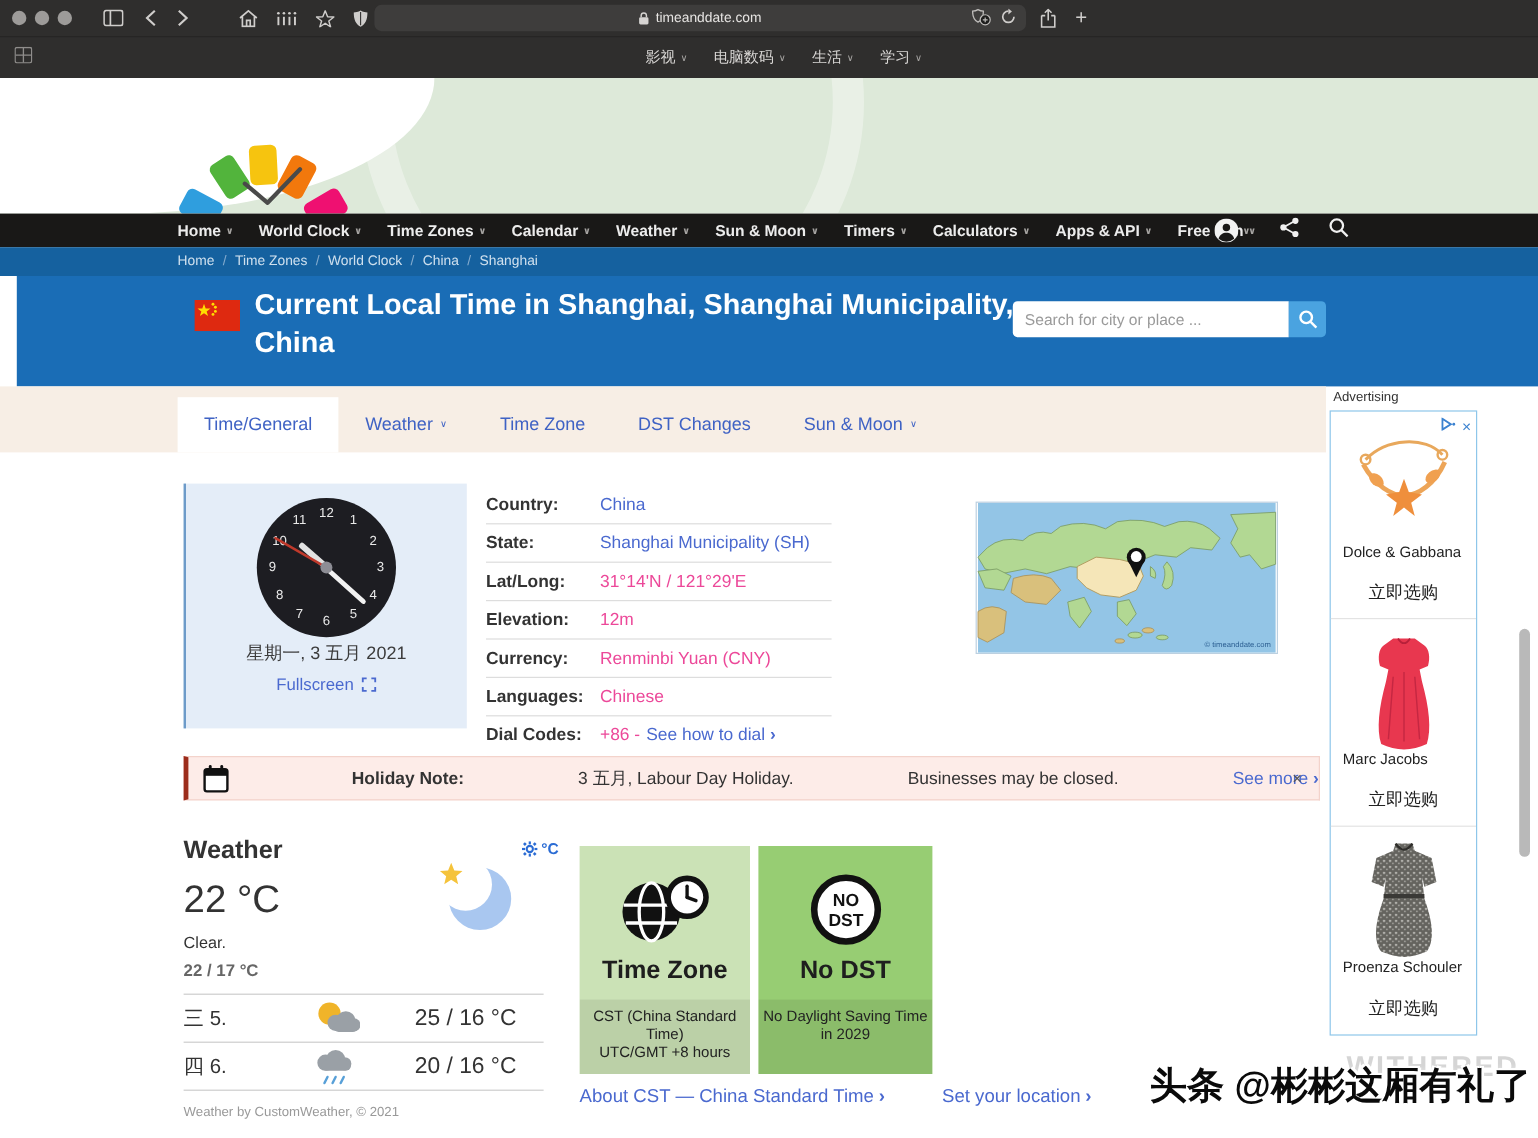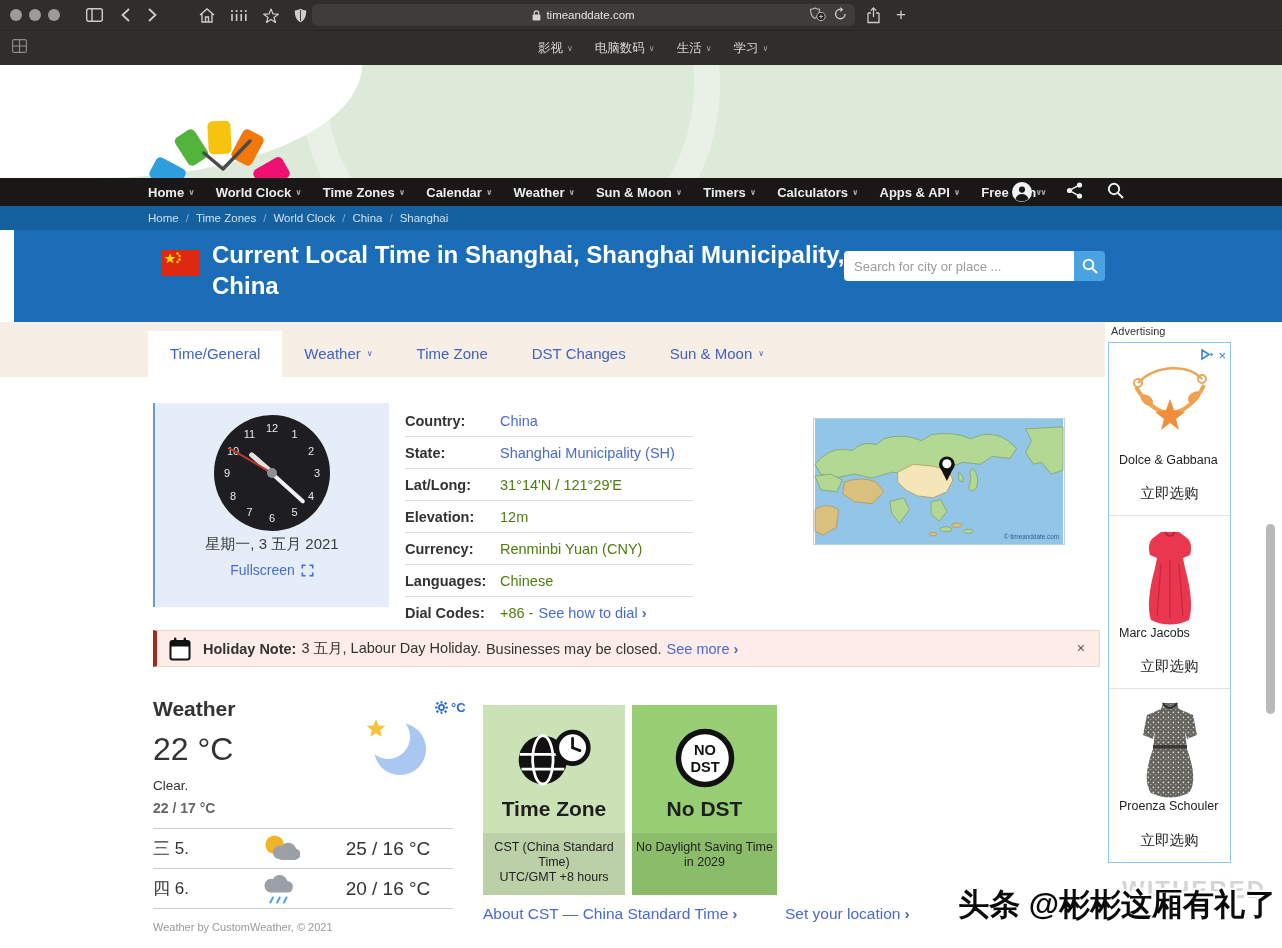--- a/index.html
+++ b/index.html
@@ -87,32 +87,32 @@
   .bigtime .zone { font-size:18px; color:#4a69cf; margin-left:5px; }
   .cdate { font-size:15px; color:#3c3c3c; margin-top:4px; }
   .fullscreen { margin-top:8px; font-size:14px; color:#4a69cf; display:inline-flex; gap:6px; align-items:center; }
 
   
   .info { position:absolute; left:405px; top:405px; width:288px; }
   .irow { display:flex; align-items:center; min-height:32px; border-bottom:1px solid #ddd;
     font-size:14.5px; }
   .irow:last-child { border-bottom:none; }
   .ilabel { width:95px; font-weight:bold; color:#333; flex:none; }
-  .ival { color:#4d7c0f; }
+  .ival { color:#ec4899; }
   .link { color:#4a69cf; text-decoration:none; }
   .arrow::after { content:"›"; margin-left:4px; font-weight:bold; }
 
   
   .map { position:absolute; left:813px; top:418px; width:252px; height:127px;
     border:1px solid #bcd0e0; }
 
   
   .holiday { position:absolute; left:153px; top:630px; width:947px; height:37px;
     background:#fdece8; border:1px solid #f3d3cb; border-left:4px solid #9c2c1b;
-    display:flex; align-items:center; font-size:14.5px; }
+    display:flex; align-items:center; font-size:14.5px;justify-content:space-between; }
   .holiday .cal { margin:0 12px 0 12px; display:flex; }
   .holiday b { color:#333; margin-right:5px; }
   .holiday .seg { margin-right:5px; color:#333; }
   .hol-close { position:absolute; right:14px; top:9px; color:#555; font-size:14px; }
   .hol-close::before { content:"×"; }
 
   
   .weather { position:absolute; left:153px; top:697px; width:300px; }
   .w-title { font-size:21px; font-weight:bold; color:#333; }
   .w-unit { position:absolute; left:282px; top:3px; display:flex; align-items:center; gap:3px;

